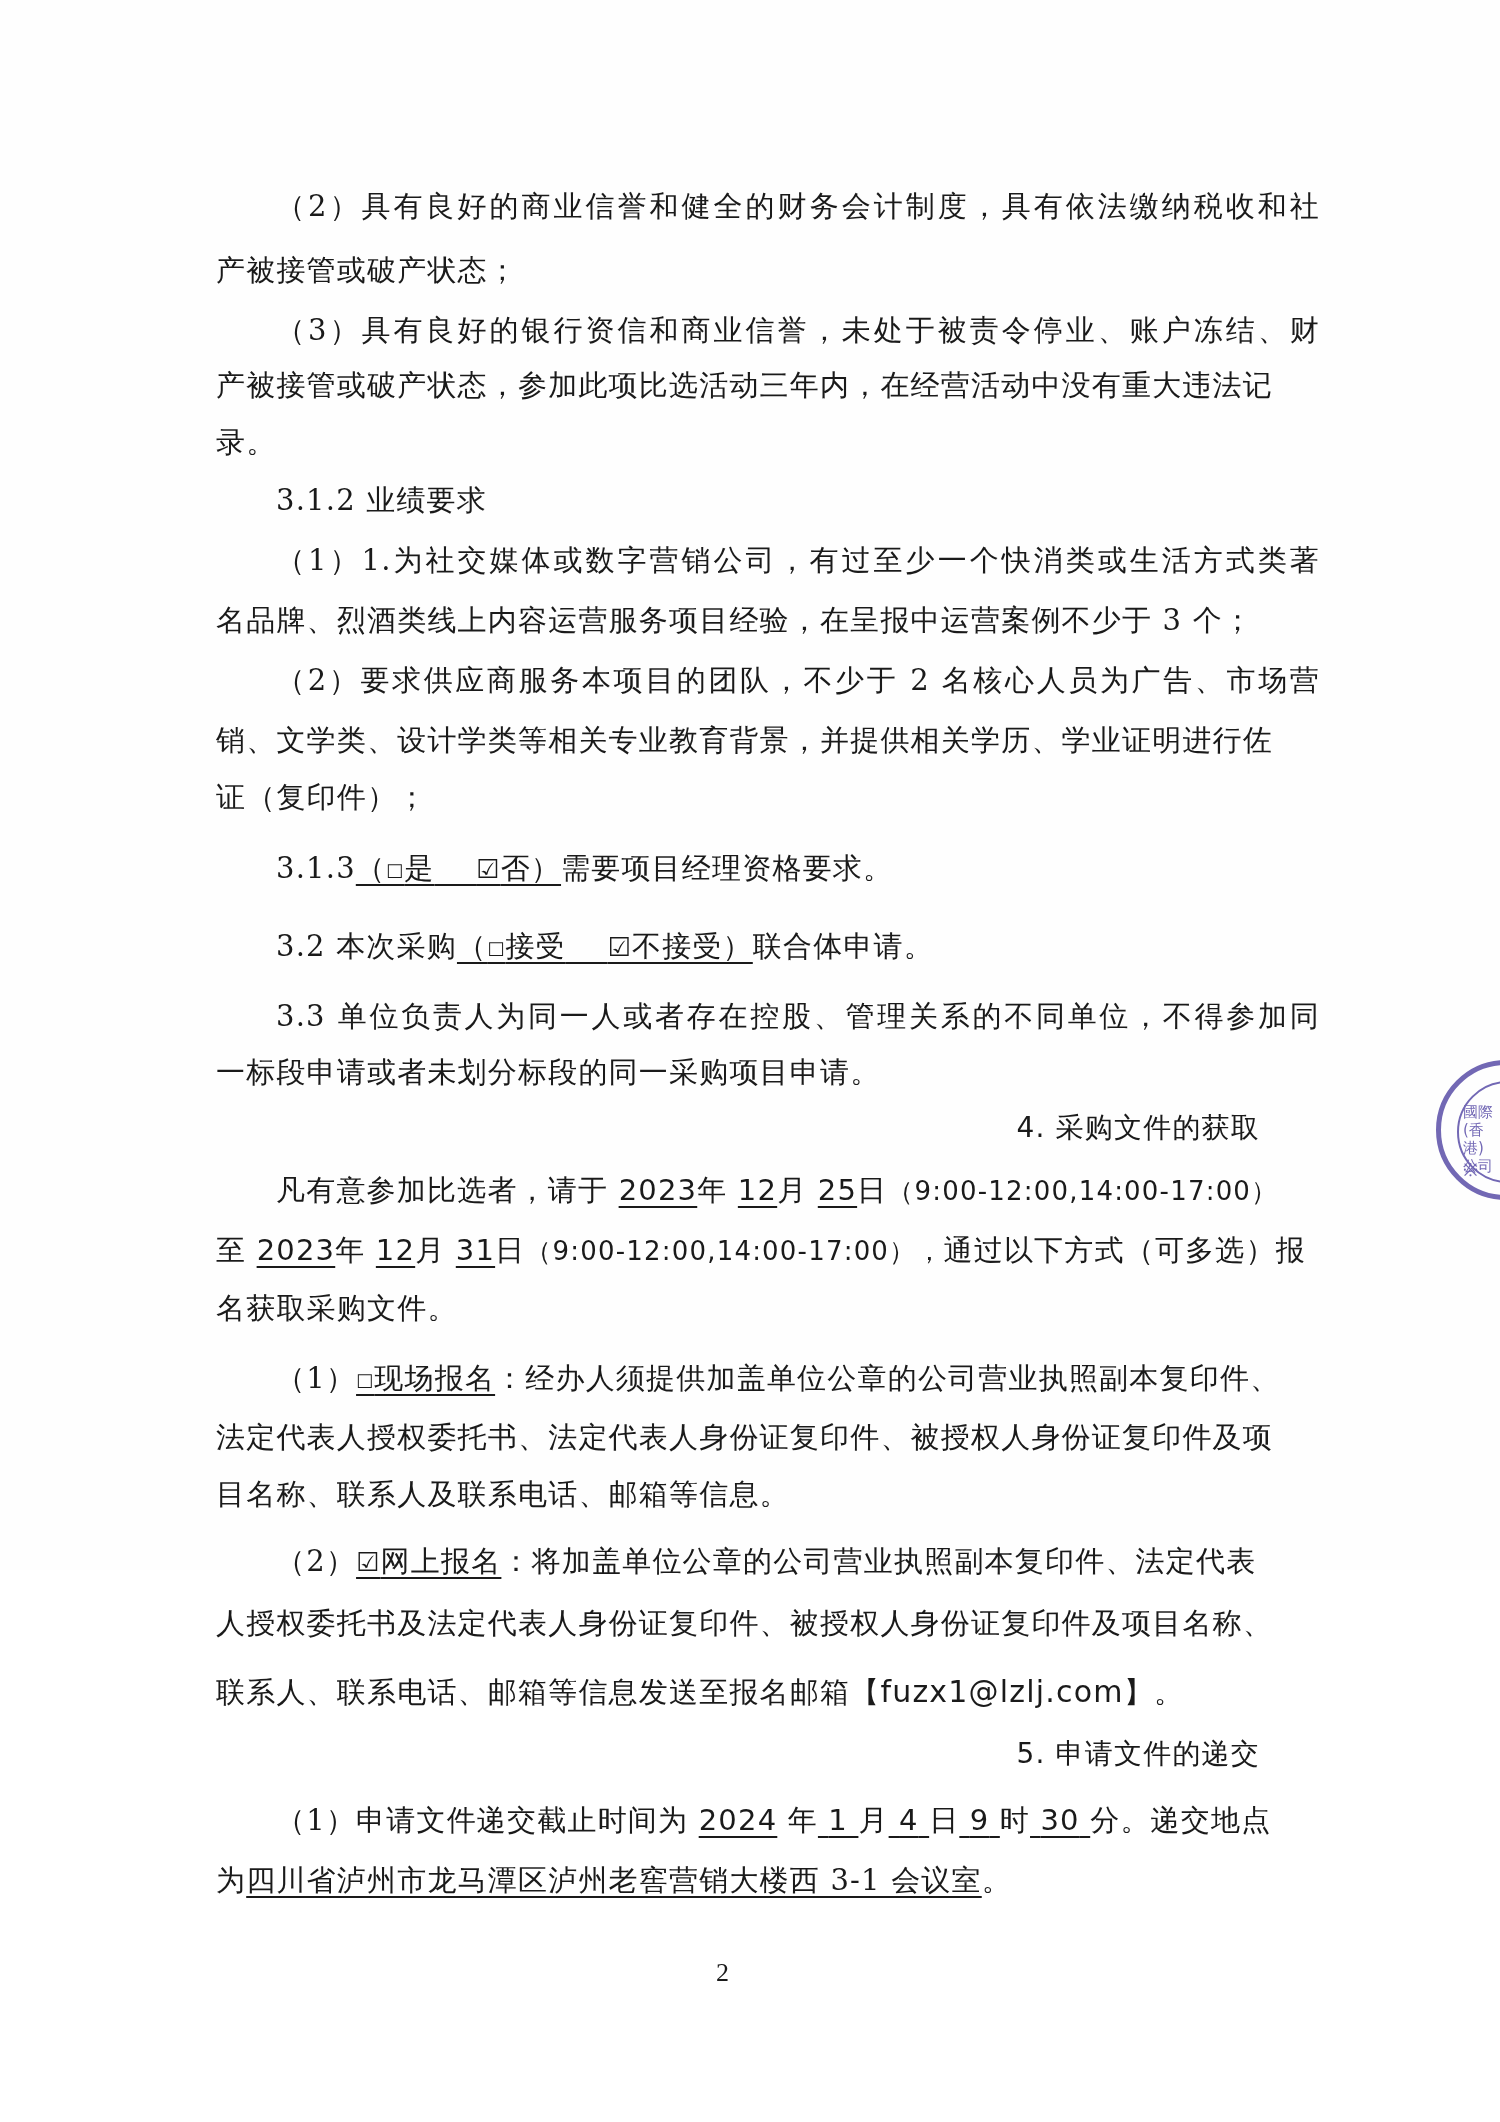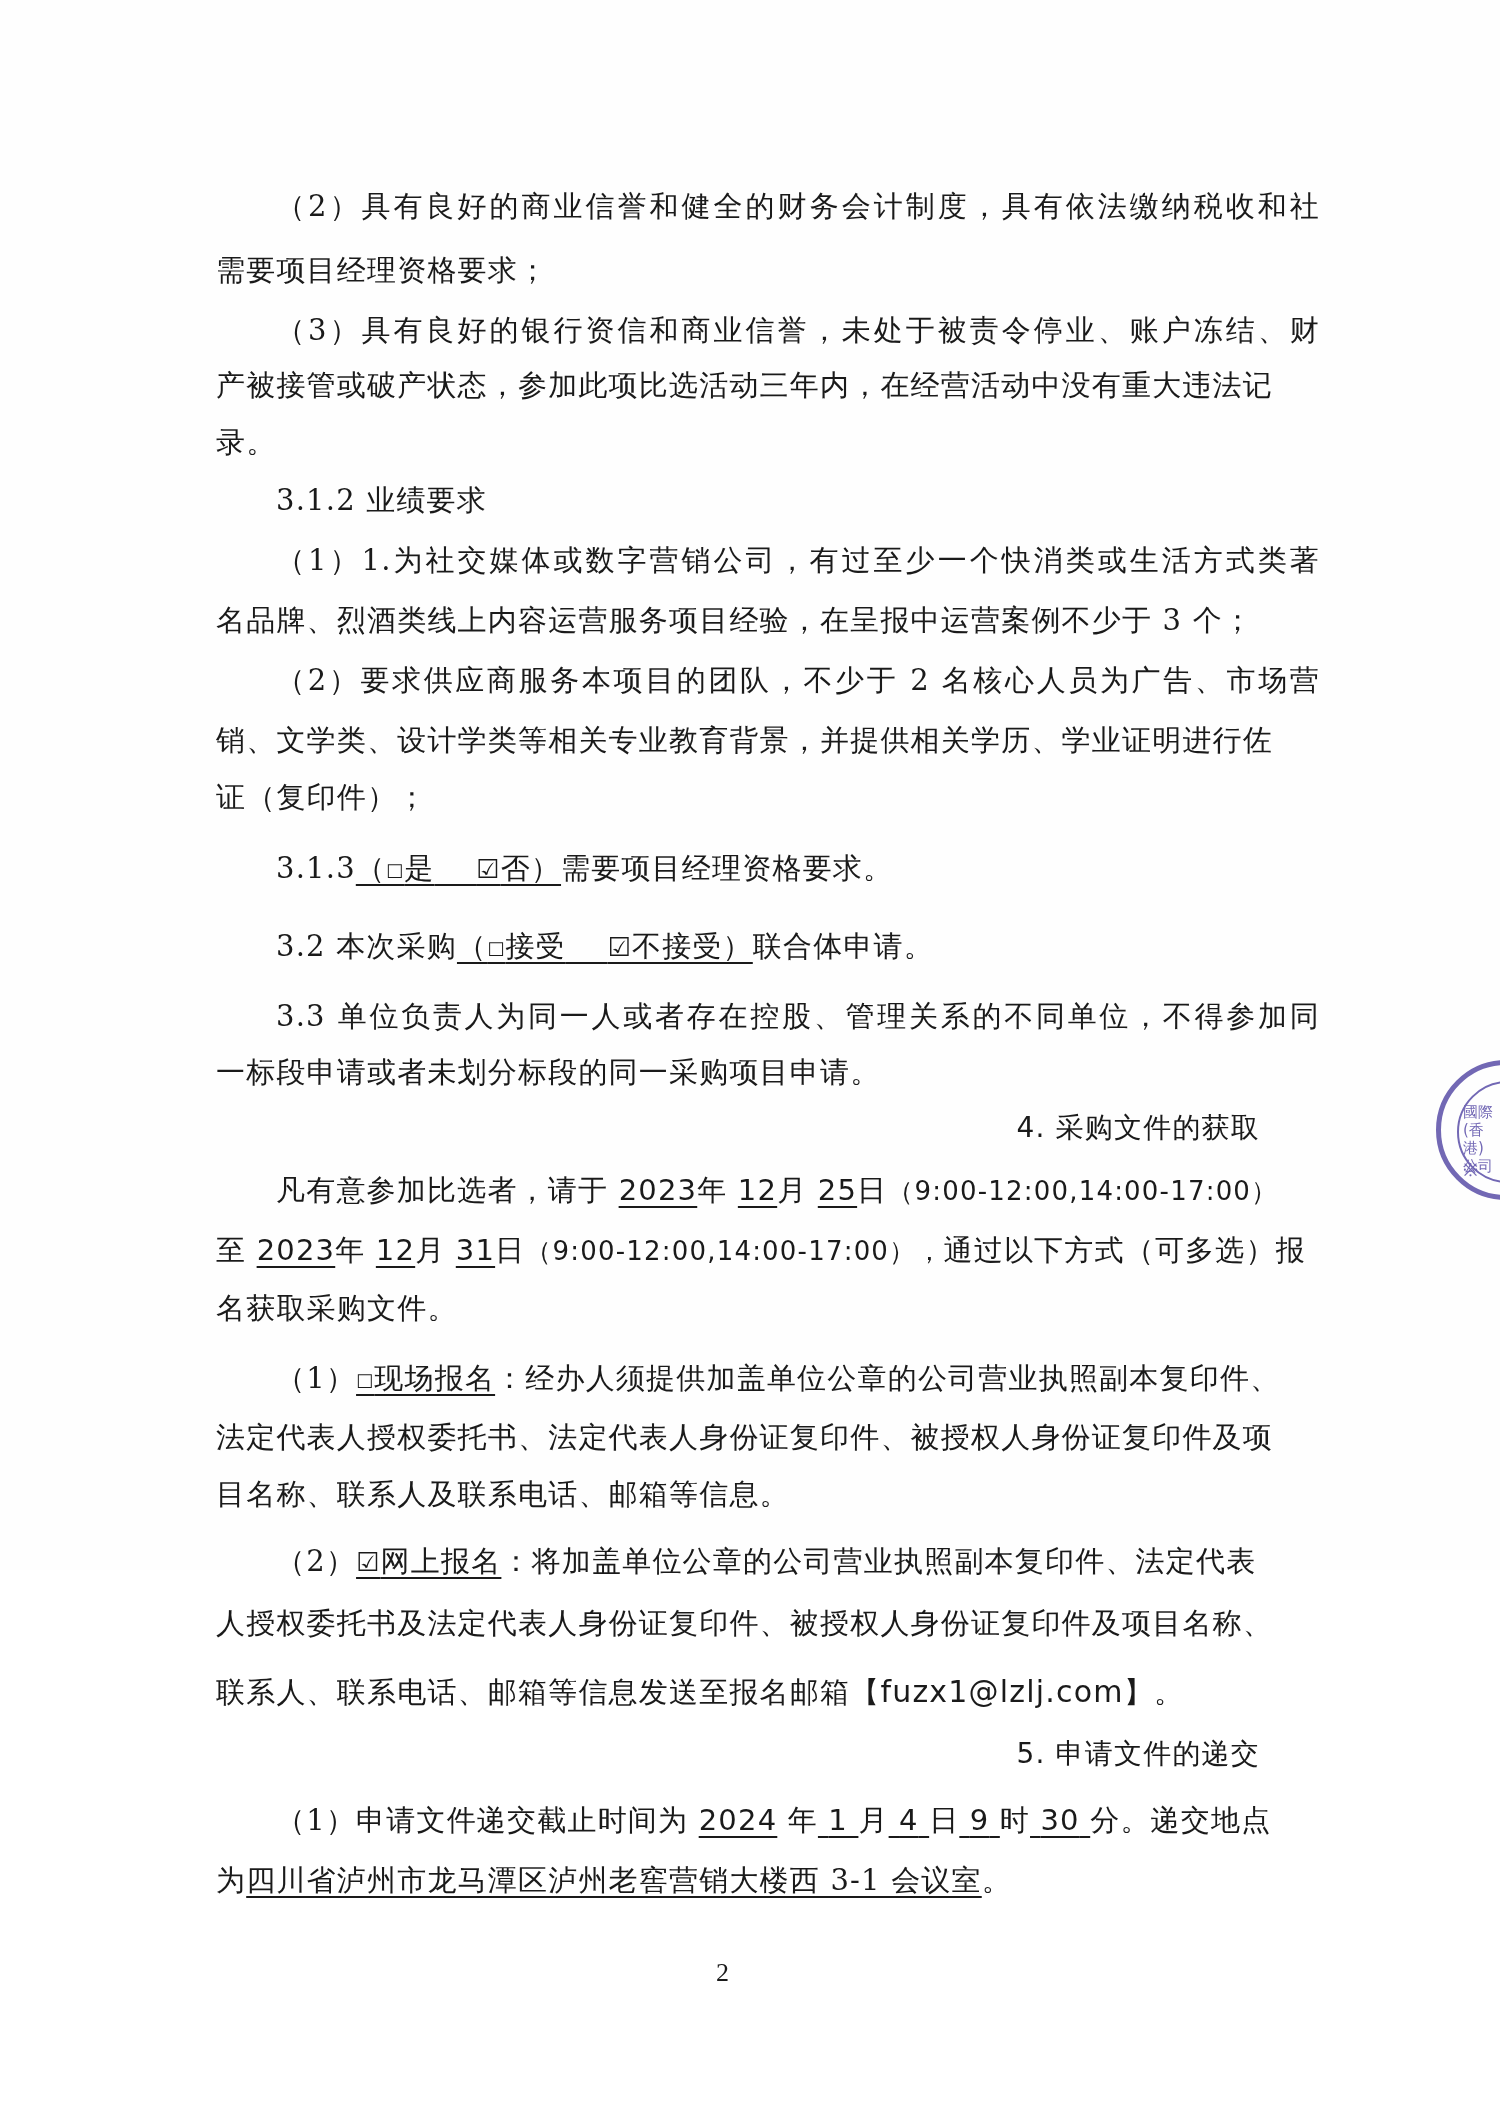--- a/index.html
+++ b/index.html
@@ -23,21 +23,21 @@
   .stamp .txt { position: absolute; left: 22px; top: 38px; color: #5a4ea8; font-size: 15px; line-height: 18px;
            font-family: "DejaVu Sans", sans-serif; width: 40px; }
   .stamp .star { position: absolute; left: 22px; top: 92px; color: #5a4ea8; font-size: 18px; }
 </style>
 </head>
 <body>
 
 <div class="page">
 
   <div class="ln ind just" style="top:188px">（2）具有良好的商业信誉和健全的财务会计制度，具有依法缴纳税收和社</div>
-  <div class="ln" style="top:252px">需要项目经理资格要求；</div>
+  <div class="ln" style="top:252px">产被接管或破产状态；</div>
   <div class="ln ind just" style="top:312px">（3）具有良好的银行资信和商业信誉，未处于被责令停业、账户冻结、财</div>
   <div class="ln just" style="top:367px">产被接管或破产状态，参加此项比选活动三年内，在经营活动中没有重大违法记</div>
   <div class="ln" style="top:424px">录。</div>
 
   <div class="ln ind" style="top:482px">3.1.2 业绩要求</div>
   <div class="ln ind just" style="top:542px">（1）1.为社交媒体或数字营销公司，有过至少一个快消类或生活方式类著</div>
   <div class="ln" style="top:602px">名品牌、烈酒类线上内容运营服务项目经验，在呈报中运营案例不少于 3 个；</div>
   <div class="ln ind just" style="top:662px">（2）要求供应商服务本项目的团队，不少于 2 名核心人员为广告、市场营</div>
   <div class="ln just" style="top:722px">销、文学类、设计学类等相关专业教育背景，并提供相关学历、学业证明进行佐</div>
   <div class="ln" style="top:779px">证（复印件）；</div>

